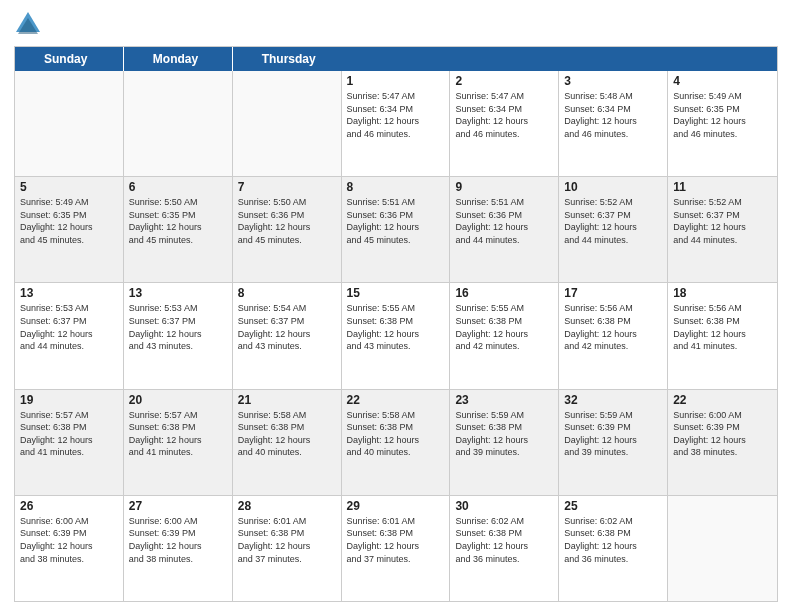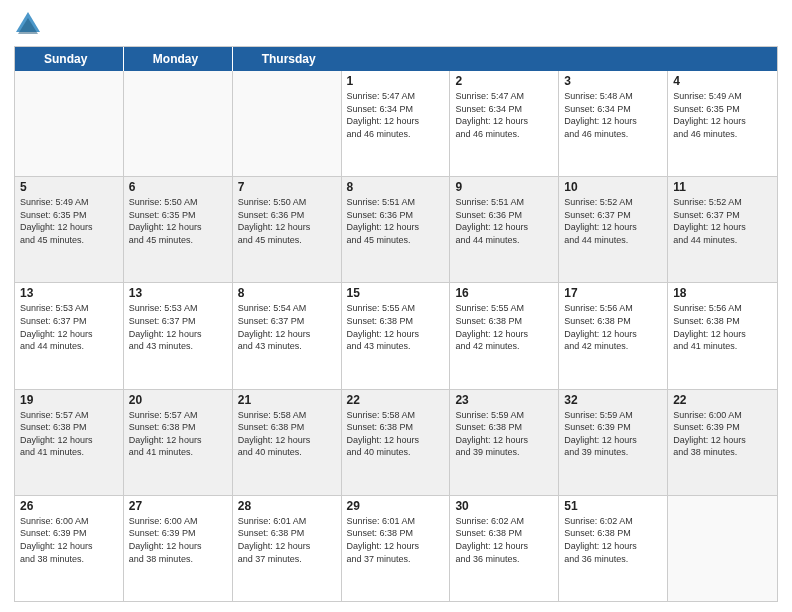--- a/index.html
+++ b/index.html
@@ -351,21 +351,21 @@
 and 37 minutes.</div>
           </div>
           <div class="cal-cell">
             <div class="cell-day-num">30</div>
             <div class="cell-info" style="white-space: pre-line;">Sunrise: 6:02 AM
 Sunset: 6:38 PM
 Daylight: 12 hours
 and 36 minutes.</div>
           </div>
           <div class="cal-cell">
-            <div class="cell-day-num">51</div>
+            <div class="cell-day-num">25</div>
             <div class="cell-info" style="white-space: pre-line;">Sunrise: 6:02 AM
 Sunset: 6:38 PM
 Daylight: 12 hours
 and 36 minutes.</div>
           </div>
           <div class="cal-cell cell-empty"></div>
         </div>
       </div>
   </div>
 </div>

